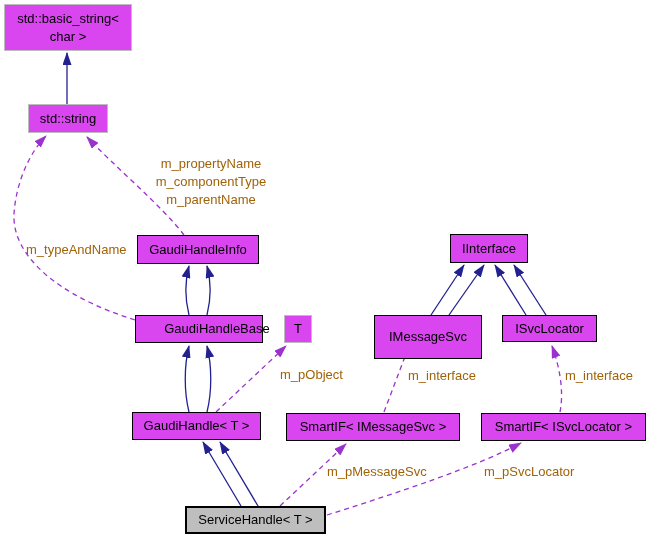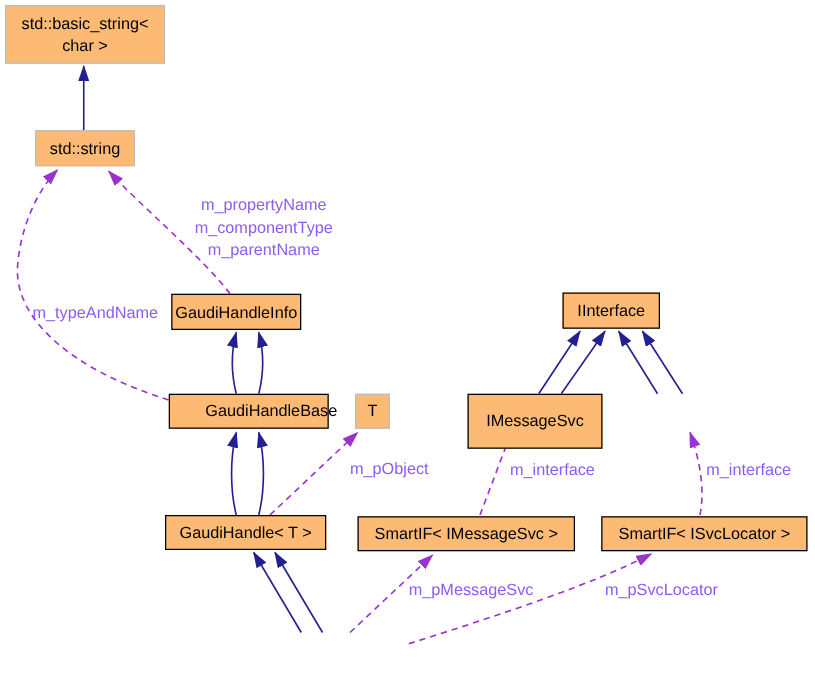--- a/index.html
+++ b/index.html
@@ -4,27 +4,27 @@
 <style>
   html,body { margin:0; padding:0; background:#ffffff; }
   .canvas {
     position:relative; width:652px; height:541px; background:#ffffff;
     font-family:"Liberation Sans", sans-serif; overflow:hidden; color:#000;
   }
   .edges { position:absolute; left:0; top:0; width:652px; height:541px; }
   .node {
     position:absolute; box-sizing:border-box;
     display:flex; align-items:center; justify-content:center;
-    background:#fdba74; border:1px solid #000000;
+    background:#d946ef; border:1px solid #000000;
     font-size:13px; line-height:1.35; text-align:center; white-space:pre-line;
   }
   .node.external { border-color:#bdbdbd; }
   .node.focus { background:#bebebe; border-width:2px; }
   .edge-label {
-    position:absolute; font-size:13px; color:#8b5cf6;
+    position:absolute; font-size:13px; color:#a16207;
     white-space:pre-line; text-align:center; line-height:18px;
   }
 </style>
 </head>
 <body>
 
 <div class="canvas">
 
   <svg class="edges" width="652" height="541" viewBox="0 0 652 541">
     <defs>
@@ -59,37 +59,39 @@
       <path d="M 280,506 L 346,444" marker-end="url(#arrow-purple)"></path>
       <path d="M 327,515 C 400,492 478,466 521,443" marker-end="url(#arrow-purple)"></path>
     </g>
   </svg>
 
   <div class="node external" style="left:4px; top:4px; width:128px; height:47px;">std::basic_string&lt;
 char &gt;</div>
 
   <div class="node external" style="left:28px; top:104px; width:80px; height:29px;">std::string</div>
 
-  <div class="node" style="left:137px; top:235px; width:104px; height:29px;">GaudiHandleInfo</div>
+  <div class="node" style="left:137px; top:235px; width:122px; height:29px;">GaudiHandleInfo</div>
 
   <div class="node" style="left:135px; top:315px; width:128px; height:28px;padding-left:36px;">GaudiHandleBase</div>
 
   <div class="node external" style="left:284px; top:315px; width:28px; height:28px;">T</div>
 
   <div class="node" style="left:132px; top:412px; width:129px; height:28px;">GaudiHandle&lt; T &gt;</div>
 
   <div class="node" style="left:450px; top:234px; width:78px; height:29px;">IInterface</div>
 
   <div class="node" style="left:374px; top:315px; width:108px; height:44px;">IMessageSvc</div>
 
+  <div class="node" style="left:502px; top:315px; width:95px; height:27px;">ISvcLocator</div>
 
   <div class="node" style="left:286px; top:413px; width:174px; height:28px;">SmartIF&lt; IMessageSvc &gt;</div>
 
   <div class="node" style="left:481px; top:413px; width:165px; height:28px;">SmartIF&lt; ISvcLocator &gt;</div>
 
+  <div class="node focus" style="left:185px; top:506px; width:141px; height:28px;">ServiceHandle&lt; T &gt;</div>
 
   <div class="edge-label" style="left:150px; top:155px; width:122px;">m_propertyName
 m_componentType
 m_parentName</div>
 
   <div class="edge-label" style="left:26px; top:241px;">m_typeAndName</div>
 
   <div class="edge-label" style="left:262px; top:366px;margin-left:18px;">m_pObject</div>
 
   <div class="edge-label" style="left:408px; top:367px;">m_interface</div>

